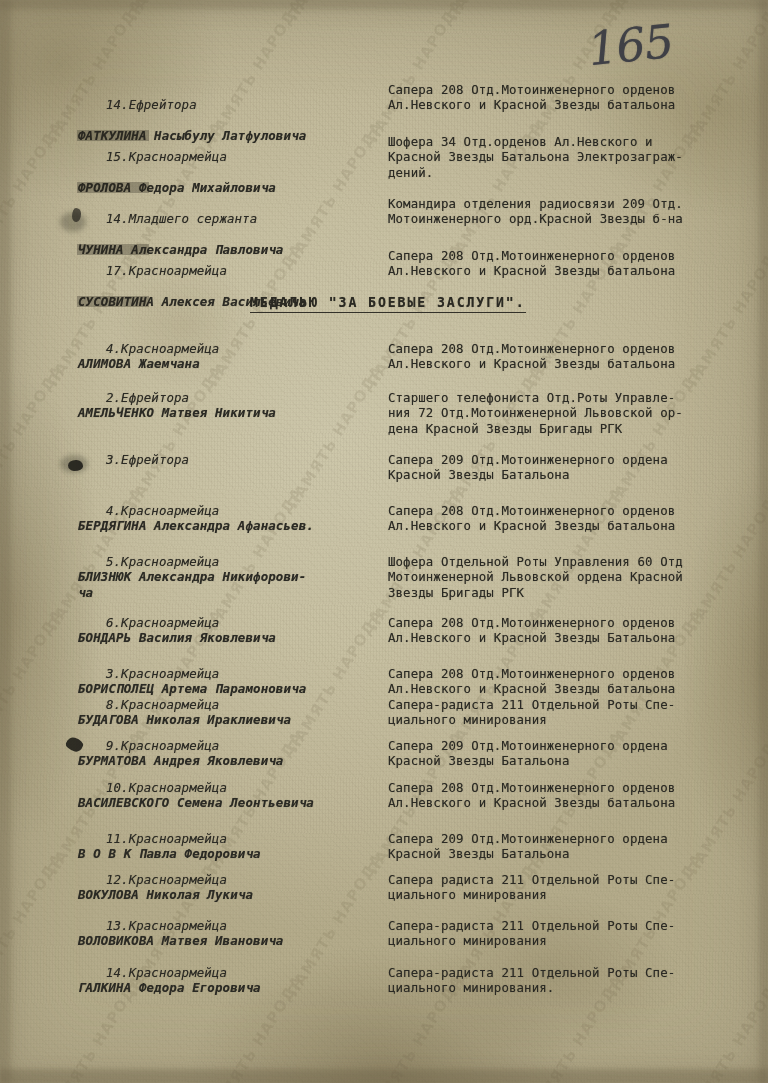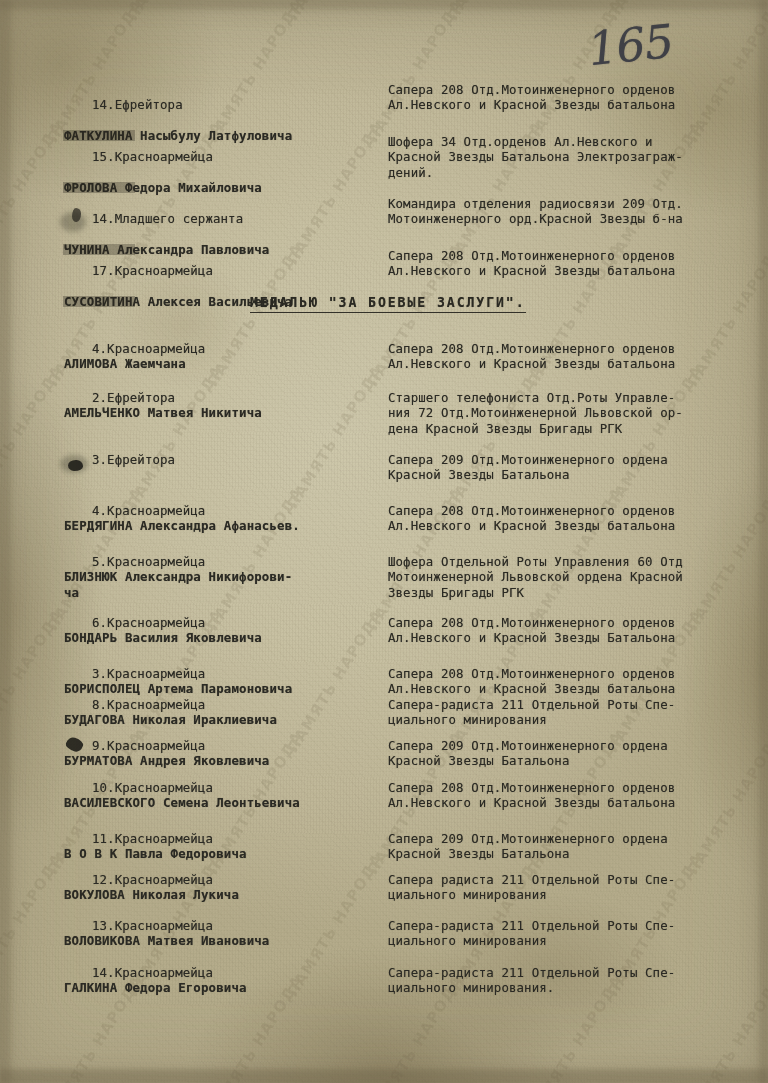--- a/index.html
+++ b/index.html
@@ -93,23 +93,24 @@
     letter-spacing: .1px;
     text-shadow: 0 0 .7px rgba(40,38,30,.5);
   }
   .entry {
     position: absolute;
     left: 0;
     right: 0;
   }
   .col-left {
     position: absolute;
-    left: 64px;
+    left: 78px;
     width: 300px;
     white-space: pre-line;
+    font-style: italic;
   }
   .col-left .rank {
     display: block;
     padding-left: 28px;
   }
   .col-left .surname {
     display: block;
     font-weight: 700;
     letter-spacing: .15px;
   }

